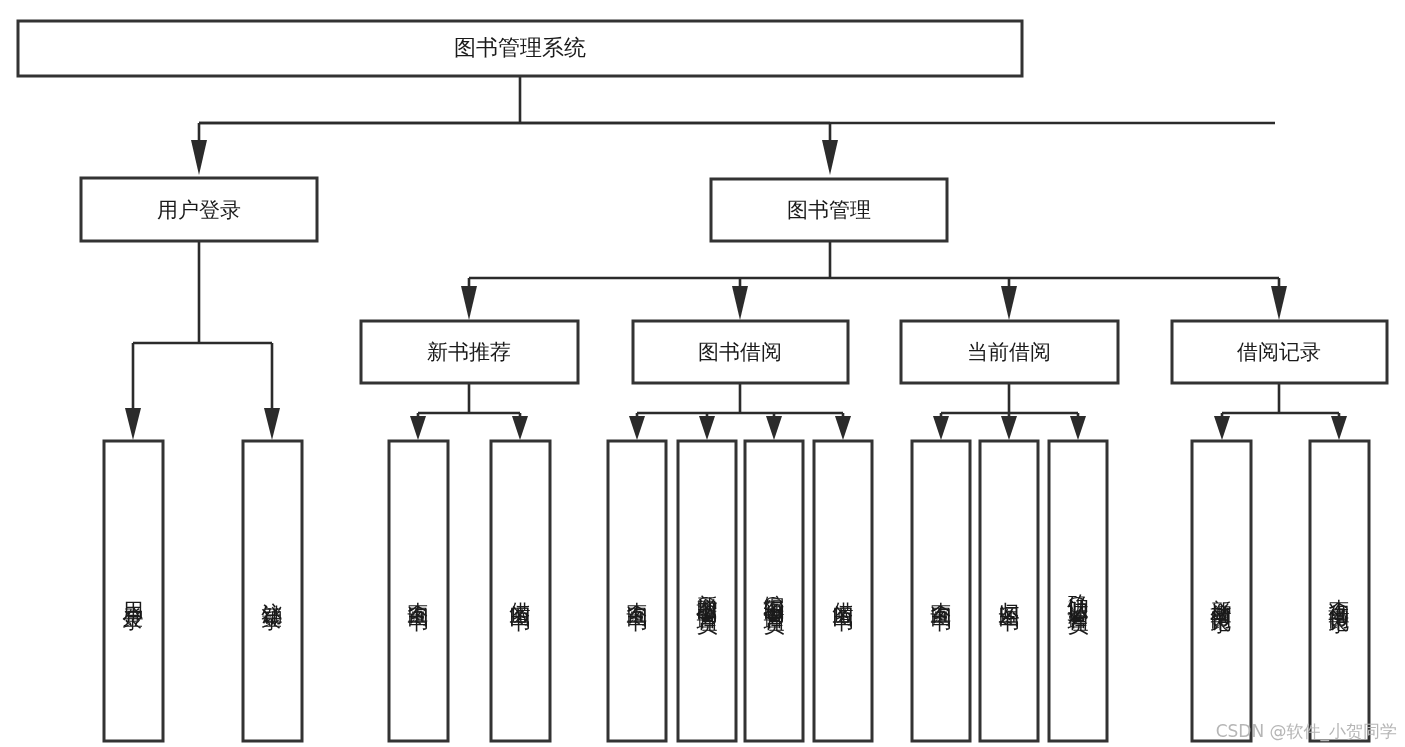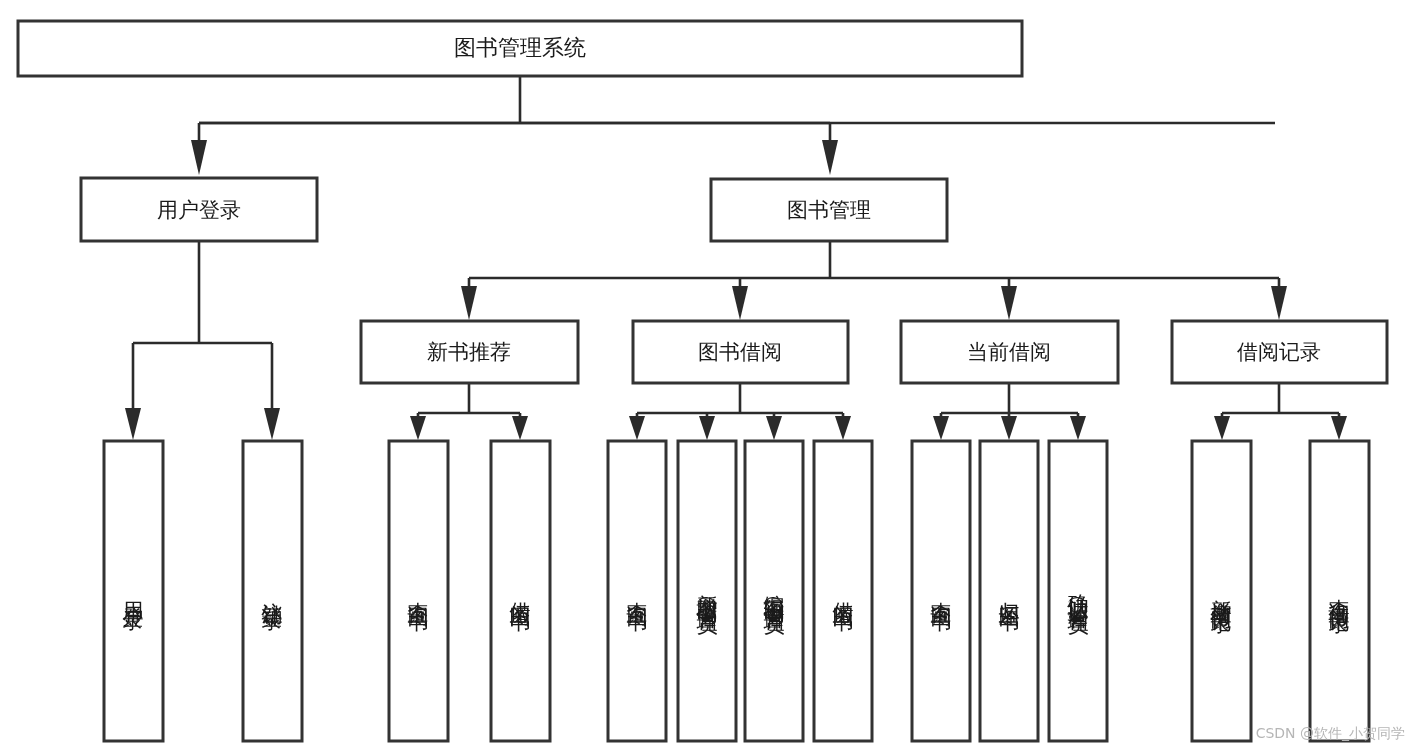--- a/index.html
+++ b/index.html
@@ -26,23 +26,23 @@
   }
   .leaf-label{
     font-family:"DejaVu Sans","Liberation Sans",sans-serif;
     font-size:21px;fill:#1a1a1a;
     writing-mode:vertical-rl;
     text-anchor:middle;
     letter-spacing:3px;
   }
   .watermark{
     position:absolute;
-    right:0;bottom:4px;
-    font-family:"DejaVu Sans","Liberation Sans",sans-serif;
-    font-size:14px;
+    right:8px;bottom:4px;
+    font-family:"DejaVu Sans","Liberation Sans",sans-serif;
+    font-size:17px;
     color:#b6b6b6;
     white-space:nowrap;
     user-select:none;
     text-align:right;
   }
 </style>
 </head>
 <body>
 
 <div id="diagram-root">

